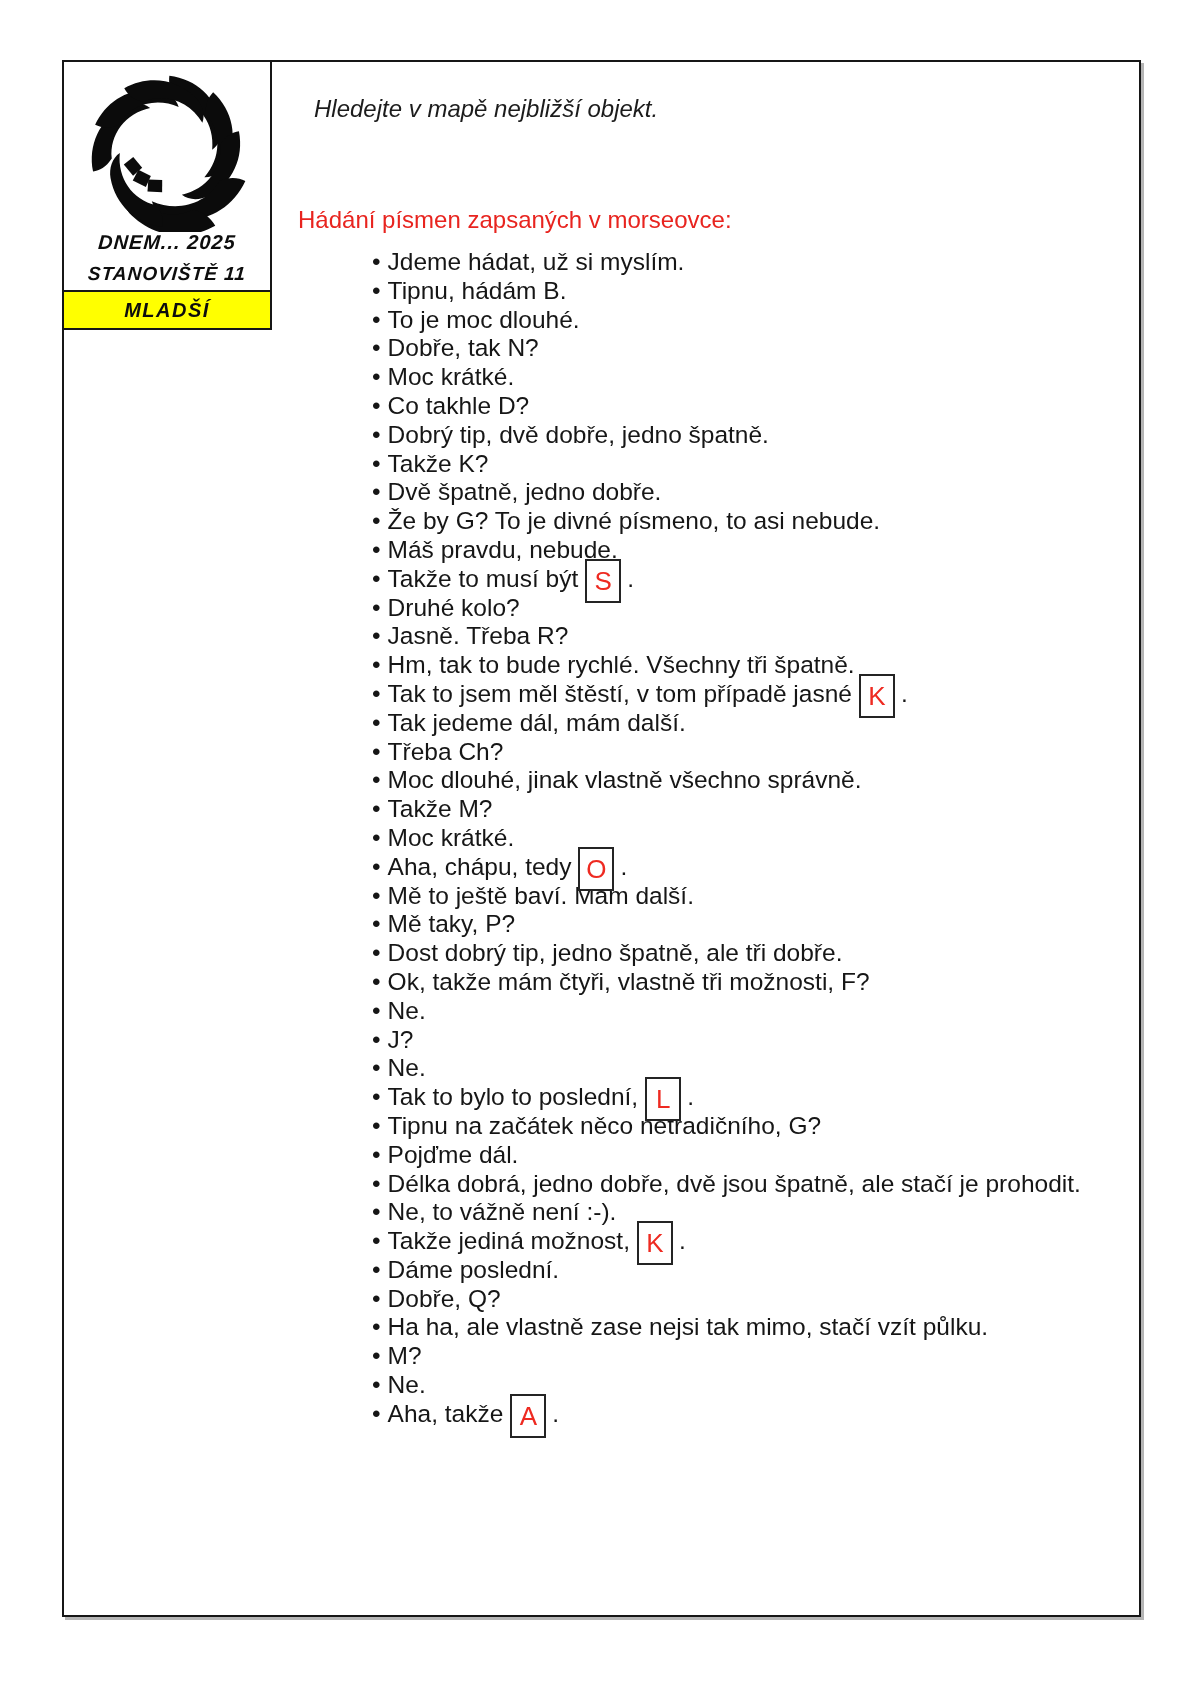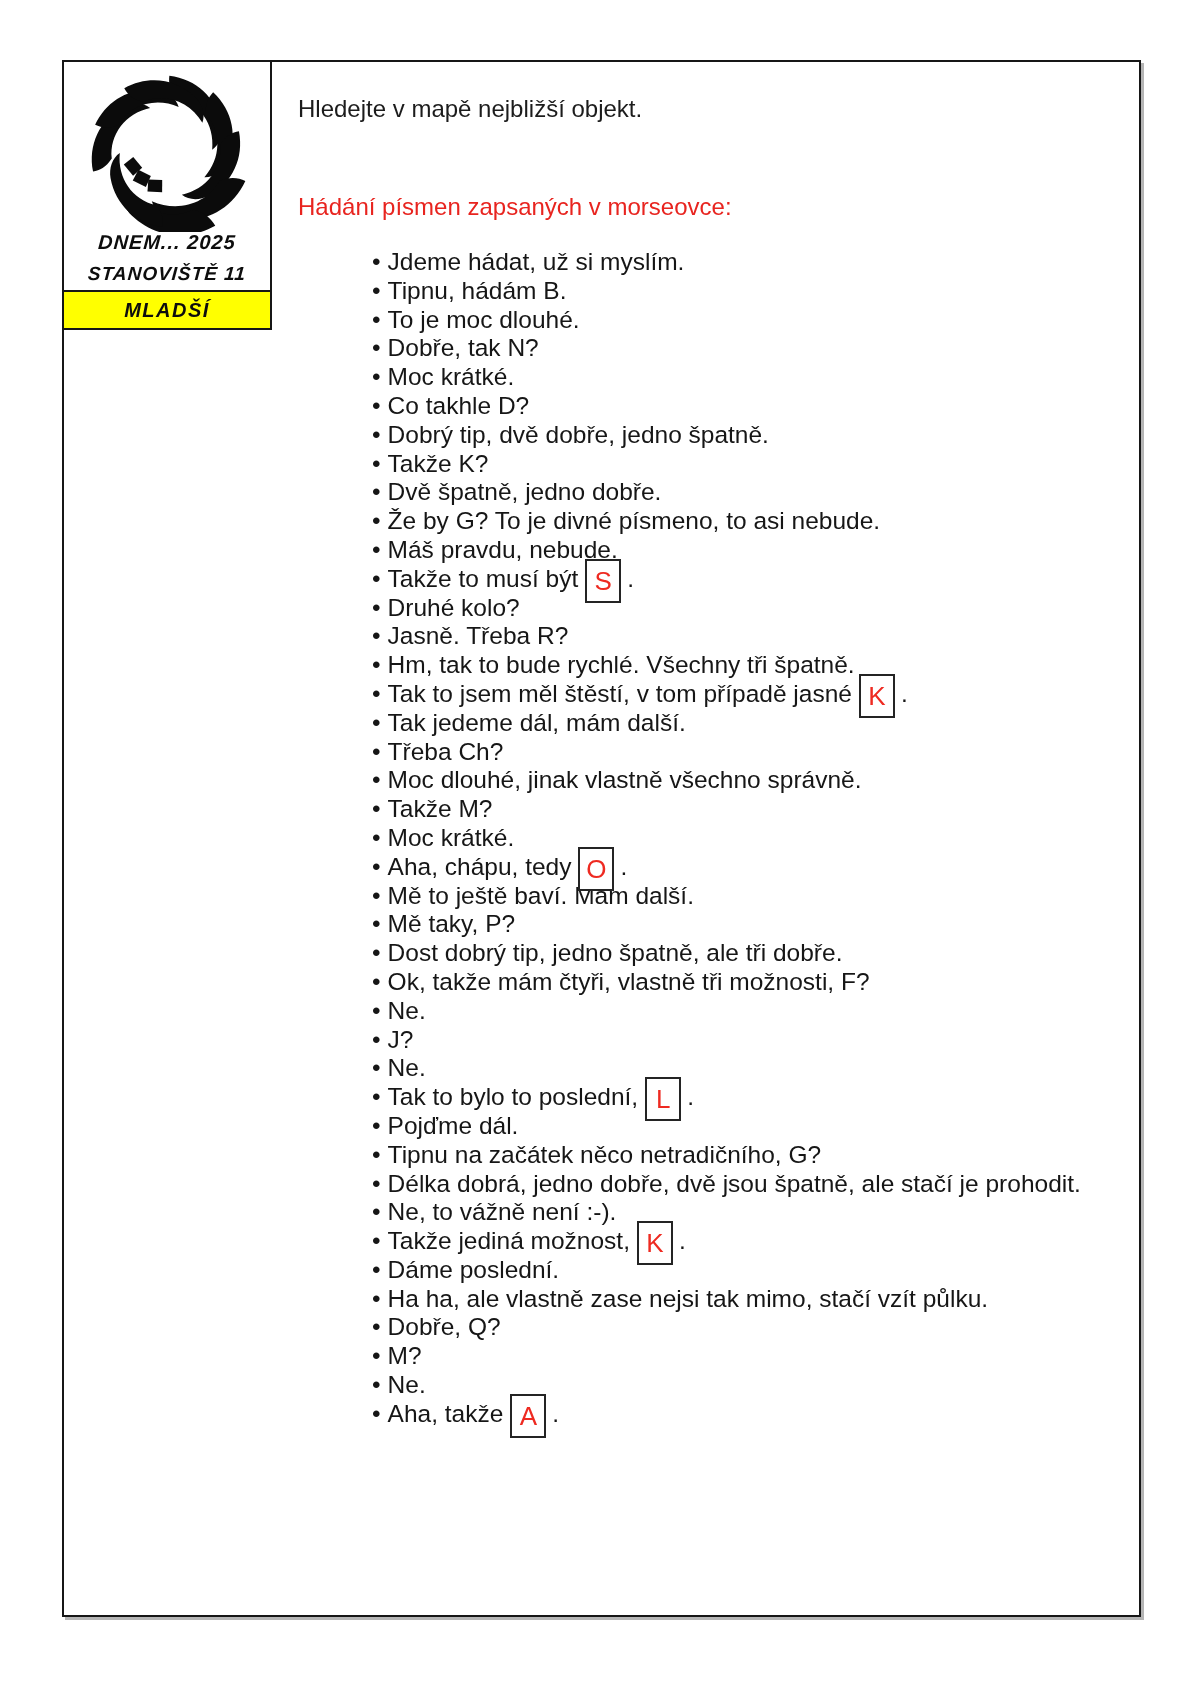--- a/index.html
+++ b/index.html
@@ -32,25 +32,25 @@
   }
   .badge {
     position:absolute; left:0; bottom:0; width:100%; height:38px;
     box-sizing:border-box; border-top:2px solid #161616; background:#ffff00;
     display:flex; align-items:center; justify-content:center;
     font-weight:bold; font-style:italic; font-size:20px; letter-spacing:1.5px;
     transform:skewX(0deg); color:#0d0d0d;
   }
   
   .doc-title {
-    position:absolute; left:234px; top:33px;
-    font-size:24px; color:#1c1c1c; white-space:nowrap;
+    position:absolute; left:250px; top:33px;
+    font-size:24px; font-style:italic; color:#1c1c1c; white-space:nowrap;
   }
   .section-heading {
-    position:absolute; left:234px; top:131px;
+    position:absolute; left:234px; top:144px;
     font-size:24px; color:#e8241f; white-space:nowrap;
   }
   .dialog {
     position:absolute; left:308px; top:186px; width:810px;
     font-size:24.5px; line-height:28.8px; color:#161616;
   }
   .sec + .sec { }
   .li { white-space:nowrap; }
   .blt { display:inline-block; margin-right:7px; }
   .lbwrap {
@@ -138,32 +138,32 @@
           <div class="li"><span class="blt">•</span><span>Dost dobrý tip, jedno špatně, ale tři dobře.</span></div>
           <div class="li"><span class="blt">•</span><span>Ok, takže mám čtyři, vlastně tři možnosti, F?</span></div>
           <div class="li"><span class="blt">•</span><span>Ne.</span></div>
           <div class="li"><span class="blt">•</span><span>J?</span></div>
           <div class="li"><span class="blt">•</span><span>Ne.</span></div>
           <div class="li"><span class="blt">•</span><span>Tak to bylo to poslední,</span><span class="lbwrap"><span class="letterbox">
                 <span class="letter">L</span>
               </span></span><span>.</span></div>
         </div>
         <div class="sec">
+          <div class="li"><span class="blt">•</span><span>Tipnu na začátek něco netradičního, G?</span></div>
           <div class="li"><span class="blt">•</span><span>Pojďme dál.</span></div>
-          <div class="li"><span class="blt">•</span><span>Tipnu na začátek něco netradičního, G?</span></div>
           <div class="li"><span class="blt">•</span><span>Délka dobrá, jedno dobře, dvě jsou špatně, ale stačí je prohodit.</span></div>
           <div class="li"><span class="blt">•</span><span>Ne, to vážně není :-).</span></div>
           <div class="li"><span class="blt">•</span><span>Takže jediná možnost,</span><span class="lbwrap"><span class="letterbox">
                 <span class="letter">K</span>
               </span></span><span>.</span></div>
         </div>
         <div class="sec">
           <div class="li"><span class="blt">•</span><span>Dáme poslední.</span></div>
+          <div class="li"><span class="blt">•</span><span>Dobře, Q?</span></div>
           <div class="li"><span class="blt">•</span><span>Ha ha, ale vlastně zase nejsi tak mimo, stačí vzít půlku.</span></div>
-          <div class="li"><span class="blt">•</span><span>Dobře, Q?</span></div>
           <div class="li"><span class="blt">•</span><span>M?</span></div>
           <div class="li"><span class="blt">•</span><span>Ne.</span></div>
           <div class="li"><span class="blt">•</span><span>Aha, takže</span><span class="lbwrap"><span class="letterbox">
                 <span class="letter">A</span>
               </span></span><span>.</span></div>
         </div>
       </div>
 
   </div>
 </div>

